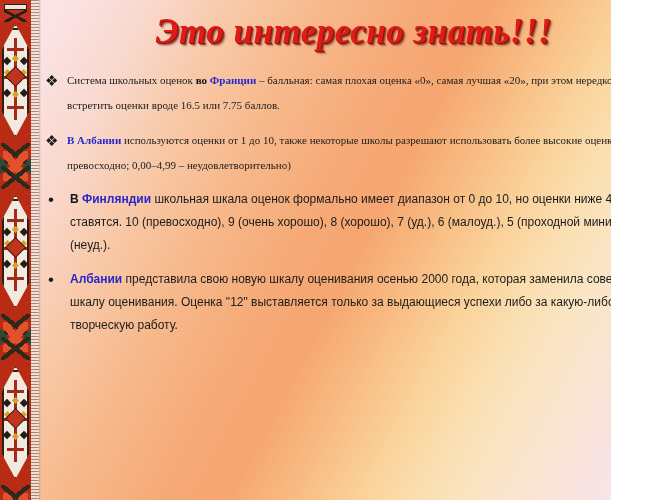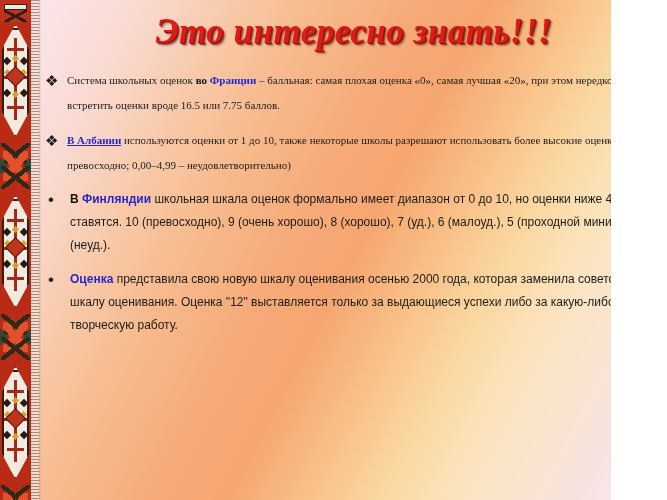--- a/index.html
+++ b/index.html
@@ -267,21 +267,21 @@
   }
   
   .b-sans .para {
     font-family: Liberation Sans, sans-serif;
     font-size: 12px;
     line-height: 23px;
   }
 
   .kw-blue { color: #2727cc; font-weight: bold; }
   .kw-black { color: #141414; font-weight: bold; }
-  .kw-underline { text-decoration: underline; }
+  .kw-underline { }
 
   .gap-1 { height: 11px; }
   .gap-2 { height: 11px; }
   .gap-3 { height: 11px; }
 </style>
 </head>
 <body>
 
 <div id="slide">
 
@@ -380,17 +380,17 @@
     <div class="gap-2"></div>
 
     <div class="bullet-row b-sans">
       <div class="marker dot">•</div>
       <div class="para"><span class="kw-black">В </span><span class="kw-blue">Финляндии</span><span> школьная шкала оценок  формально имеет диапазон от 0 до 10, но оценки ниже 4 не ставятся.    10 (превосходно),   9 (очень хорошо), 8 (хорошо), 7 (уд.), 6 (малоуд.), 5 (проходной минимум) ,4 (неуд.).</span></div>
     </div>
     <div class="gap-3"></div>
 
     <div class="bullet-row b-sans">
       <div class="marker dot">•</div>
-      <div class="para"><span class="kw-blue">Оценка</span><span>  представила свою новую шкалу оценивания осенью 2000 года, которая заменила советскую шкалу оценивания.  Оценка "12" выставляется только за выдающиеся успехи либо за какую-либо творческую работу.</span></div>
+      <div class="para"><span class="kw-blue">Албании</span><span>  представила свою новую шкалу оценивания осенью 2000 года, которая заменила советскую шкалу оценивания.  Оценка "12" выставляется только за выдающиеся успехи либо за какую-либо творческую работу.</span></div>
     </div>
 
   </div>
 </div>
 
 </body></html>

